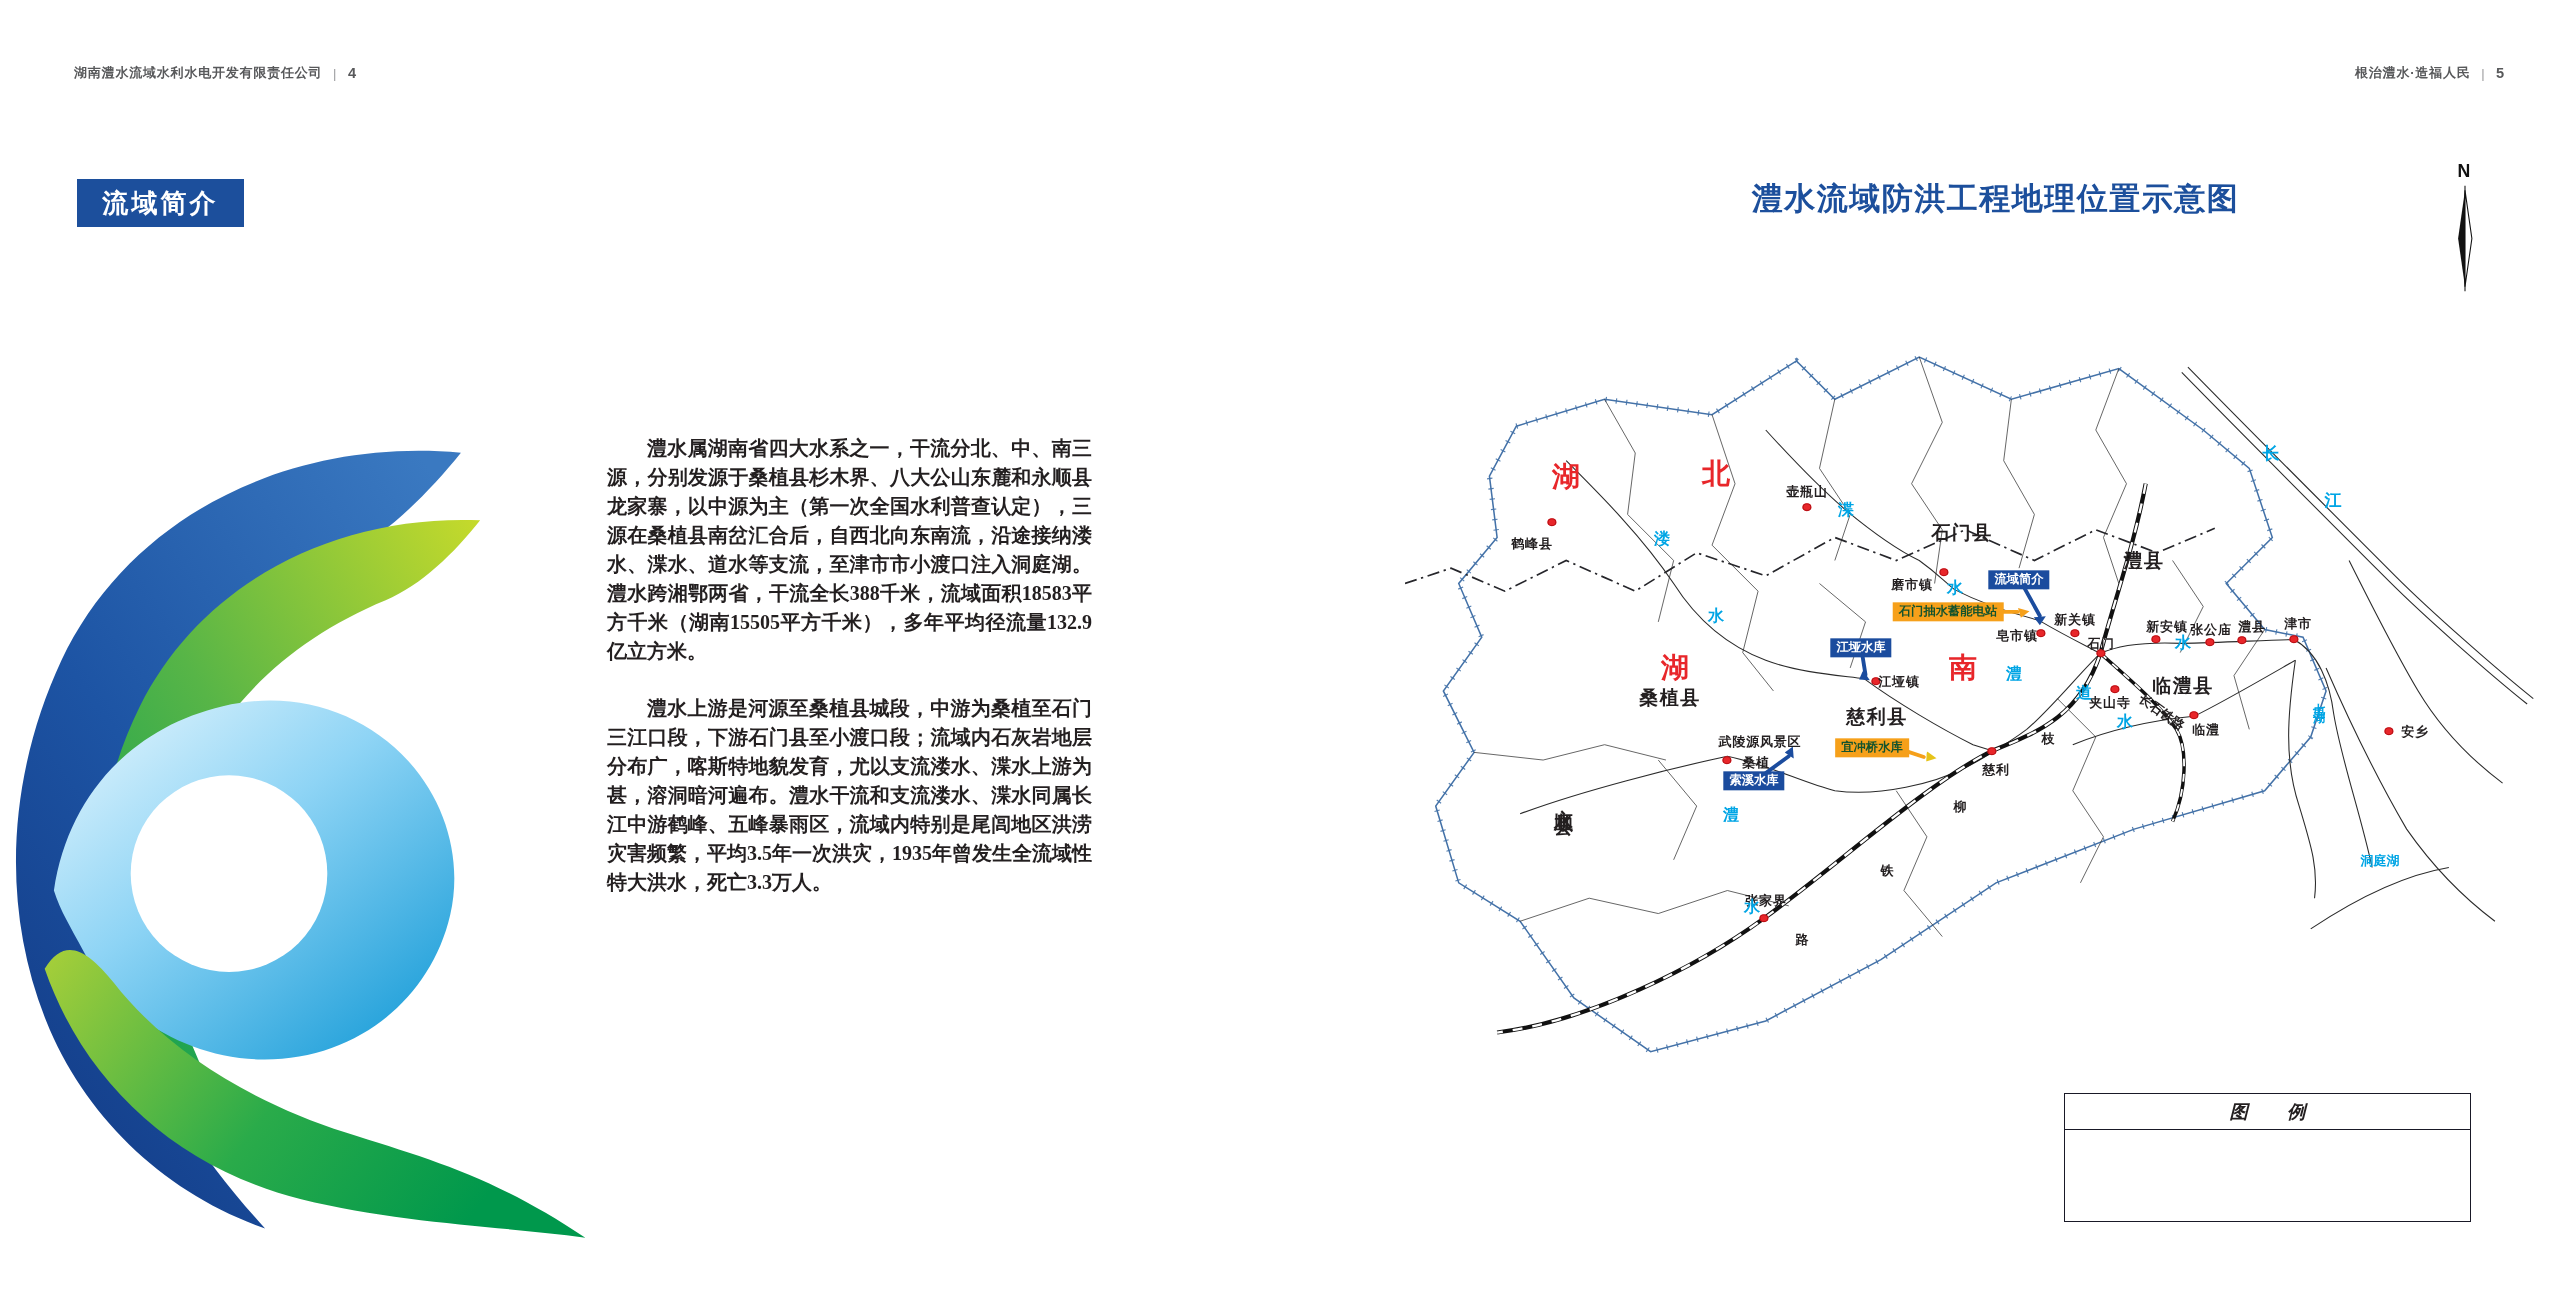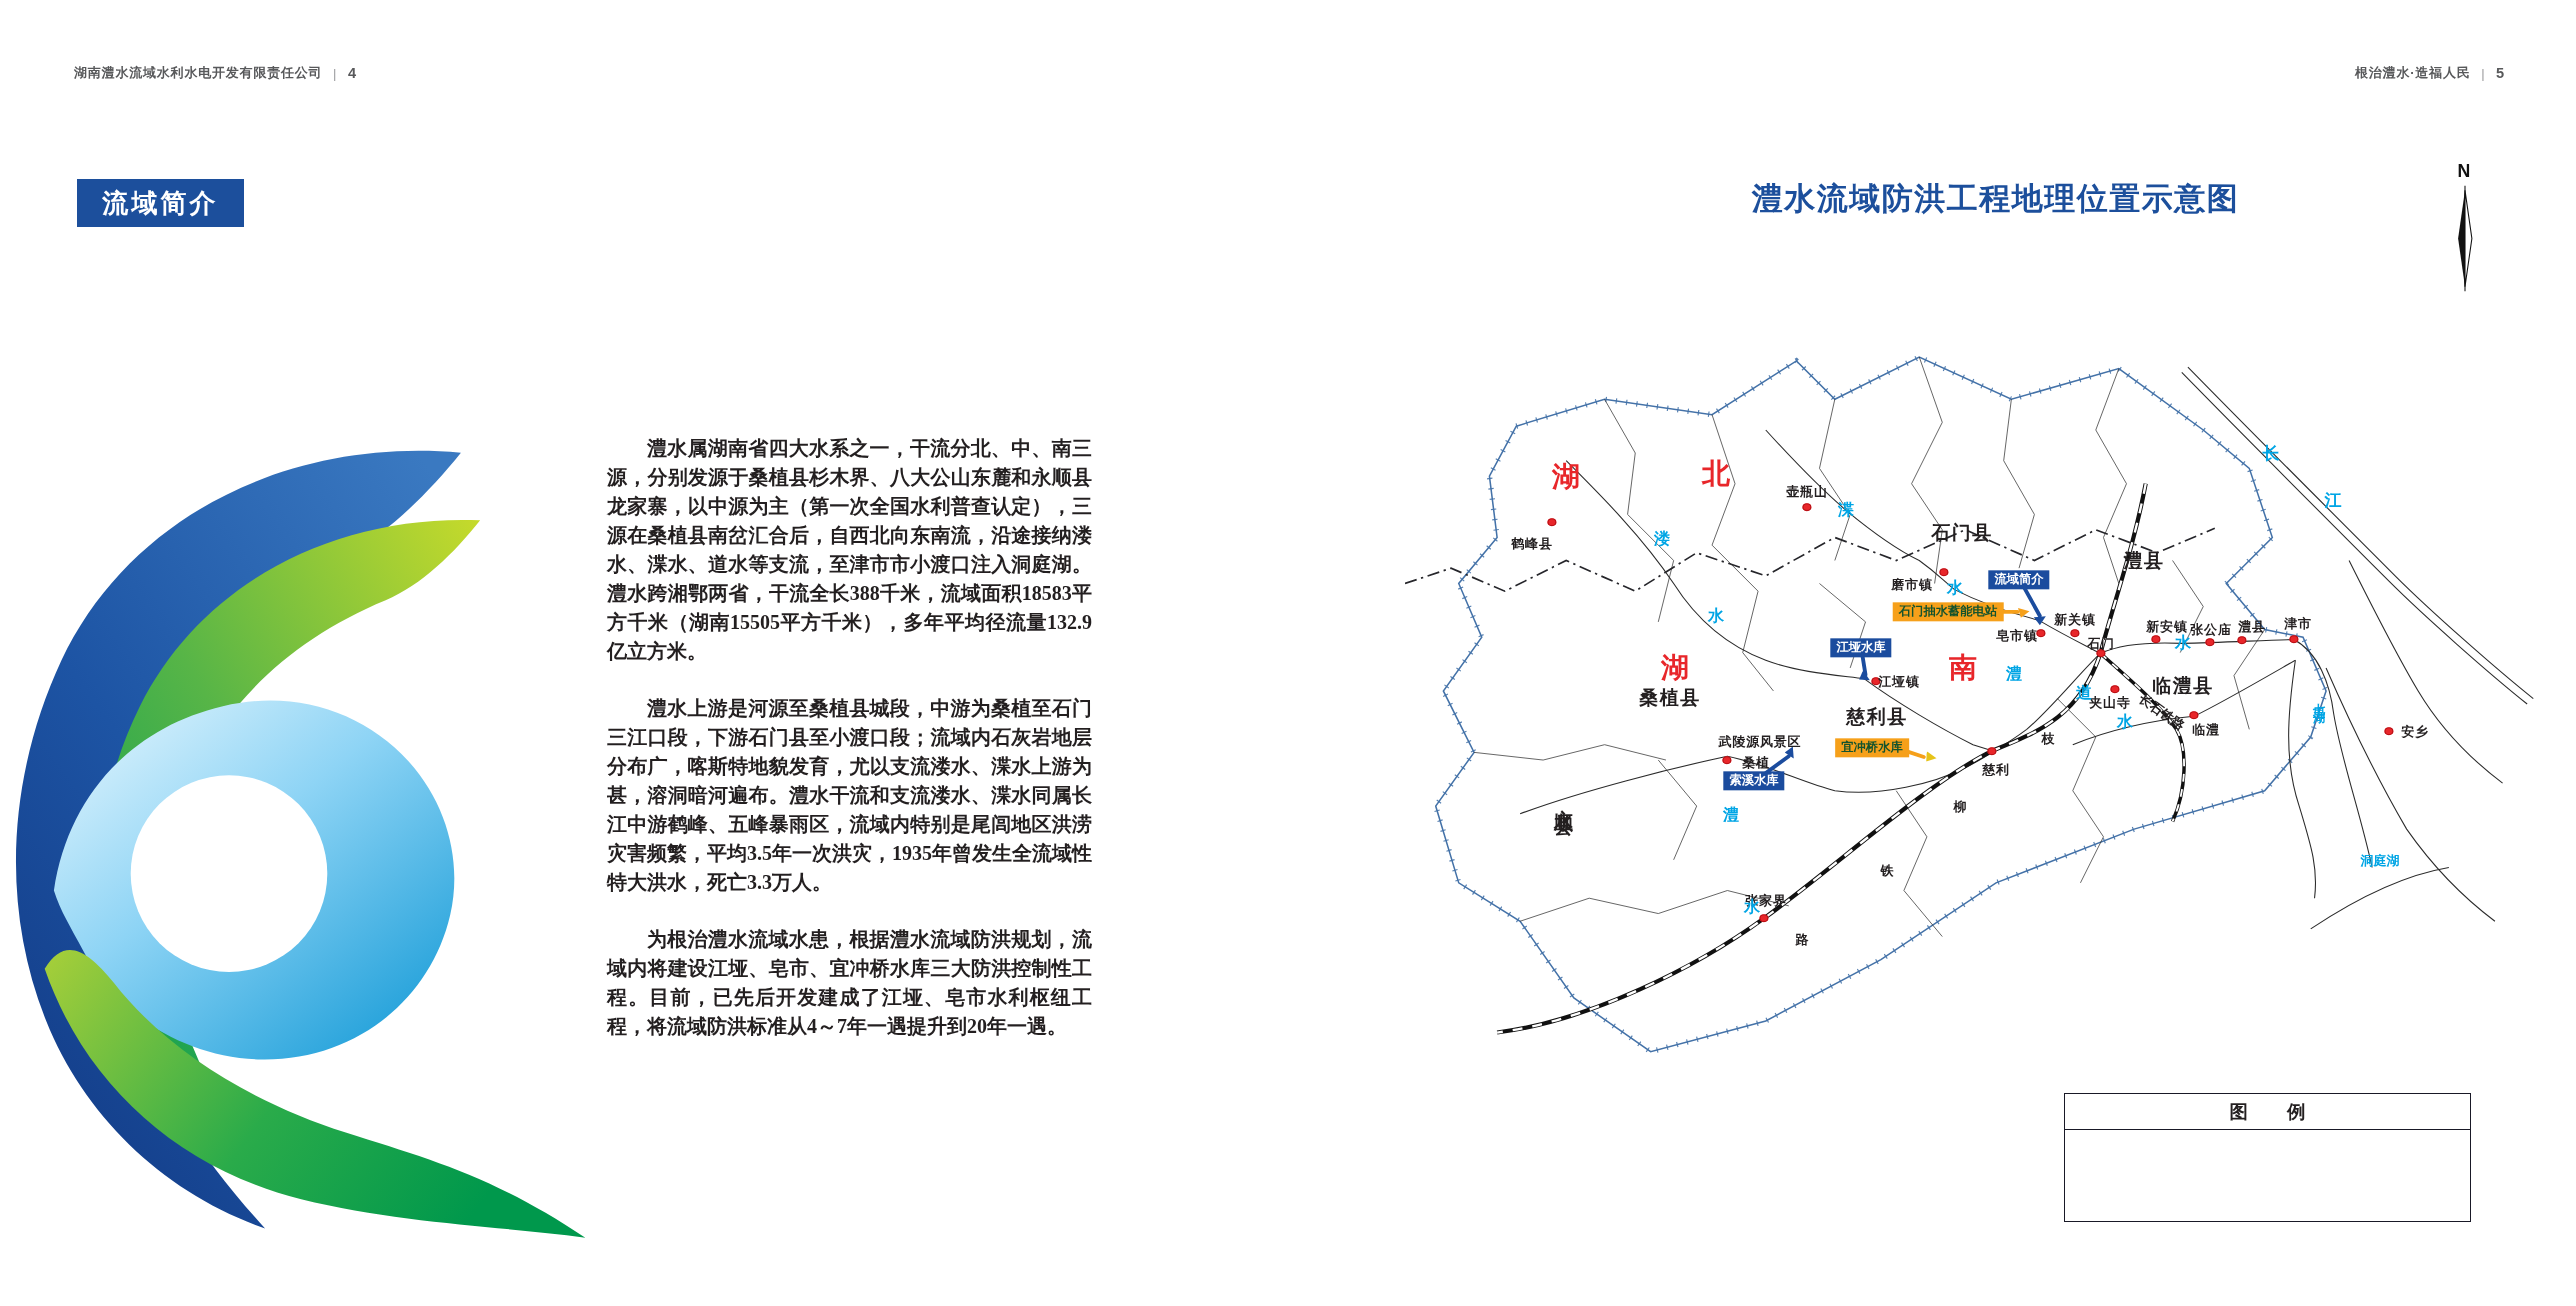--- a/index.html
+++ b/index.html
@@ -45,21 +45,21 @@
   .dot{position:absolute;width:9.2px;height:7.7px;border-radius:50%;background:var(--map-red);
        transform:translate(-50%,-50%);box-shadow:inset 0 0 0 1.2px #b81217;}
   .dam{position:absolute;width:11.5px;height:10.7px;transform-origin:center;
        clip-path:polygon(0 10%,100% 40%,25% 100%);}
   .callout{position:absolute;transform:translate(-50%,-50%);font-size:12.3px;font-weight:bold;
            padding:2.3px 6.1px;white-space:nowrap;line-height:1.2;}
   .callout.blue{background:var(--navy);color:#fff;}
   .callout.orange{background:var(--orange);color:#14532d;}
   
   .legend{position:absolute;left:2064px;top:1093px;width:407px;height:129px;
-          border:1.9px solid #191927;background:#fff;box-sizing:border-box;}
+          border:1.9px solid #191927;background:#fff;box-sizing:border-box;font-style:italic;}
   .legend-title{height:35px;display:flex;align-items:center;justify-content:center;font-size:18.4px;
                 font-weight:bold;letter-spacing:17px;text-indent:17px;color:#231f20;
                 border-bottom:1.9px solid #191927;}
   .legend-grid{display:grid;grid-template-columns:1fr 1fr;grid-auto-rows:45px;}
   .lcell{display:flex;align-items:center;justify-content:center;gap:10.7px;box-sizing:border-box;}
   .lcell.c1{border-right:1.9px solid #191927;}
   .lcell.r1{border-bottom:1.9px solid #191927;}
   .llab{font-size:14.6px;font-weight:bold;}
   .sym{width:49px;position:relative;display:inline-block;}
   .sym-basin{height:7.7px;border-bottom:1.9px solid var(--map-blue);}
@@ -119,21 +119,20 @@
     <path fill="url(#gCyan)" d="M70,640 C88,518 170,428 290,400 C382,378 472,406 532,472 C582,528 602,602 586,672
       C560,784 460,862 340,860 C238,858 148,798 108,718 C92,688 78,666 70,640 Z"></path>
     <circle cx="298" cy="618" r="128" fill="#ffffff"></circle>
     <path fill="url(#gGreen2)" d="M58,742 C110,892 232,1002 392,1042 C522,1074 652,1077 762,1092 C642,1012 560,990 450,955
       C330,917 218,850 148,760 C112,716 84,700 58,742 Z"></path>
   </svg>
 
   <div class="bodytext">
       <p>澧水属湖南省四大水系之一，干流分北、中、南三源，分别发源于桑植县杉木界、八大公山东麓和永顺县龙家寨，以中源为主（第一次全国水利普查认定），三源在桑植县南岔汇合后，自西北向东南流，沿途接纳溇水、渫水、道水等支流，至津市市小渡口注入洞庭湖。澧水跨湘鄂两省，干流全长388千米，流域面积18583平方千米（湖南15505平方千米），多年平均径流量132.9亿立方米。</p>
       <p>澧水上游是河源至桑植县城段，中游为桑植至石门三江口段，下游石门县至小渡口段；流域内石灰岩地层分布广，喀斯特地貌发育，尤以支流溇水、渫水上游为甚，溶洞暗河遍布。澧水干流和支流溇水、渫水同属长江中游鹤峰、五峰暴雨区，流域内特别是尾闾地区洪涝灾害频繁，平均3.5年一次洪灾，1935年曾发生全流域性特大洪水，死亡3.3万人。</p>
-      <p>为根治澧水流域水患，根据澧水流域防洪规划，流域内将建设江垭、皂市、宜冲桥水库三大防洪控制性工程。目前，已先后开发建成了江垭、皂市水利枢纽工程，将流域防洪标准从4～7年一遇提升到20年一遇。</p>
     </div>
 
   <div class="map-title">澧水流域防洪工程地理位置示意图</div>
 
   <div class="compass-n">N</div>
   <svg class="compass-needle" width="26" height="109" viewBox="0 0 34 142">
     <line x1="17" y1="2" x2="17" y2="140" stroke="#111" stroke-width="1.4"></line>
     <polygon points="17,8 17,134 8,71" fill="#111"></polygon>
     <polygon points="17,8 26,71 17,134" fill="#fff" stroke="#111" stroke-width="1.4"></polygon>
   </svg>

